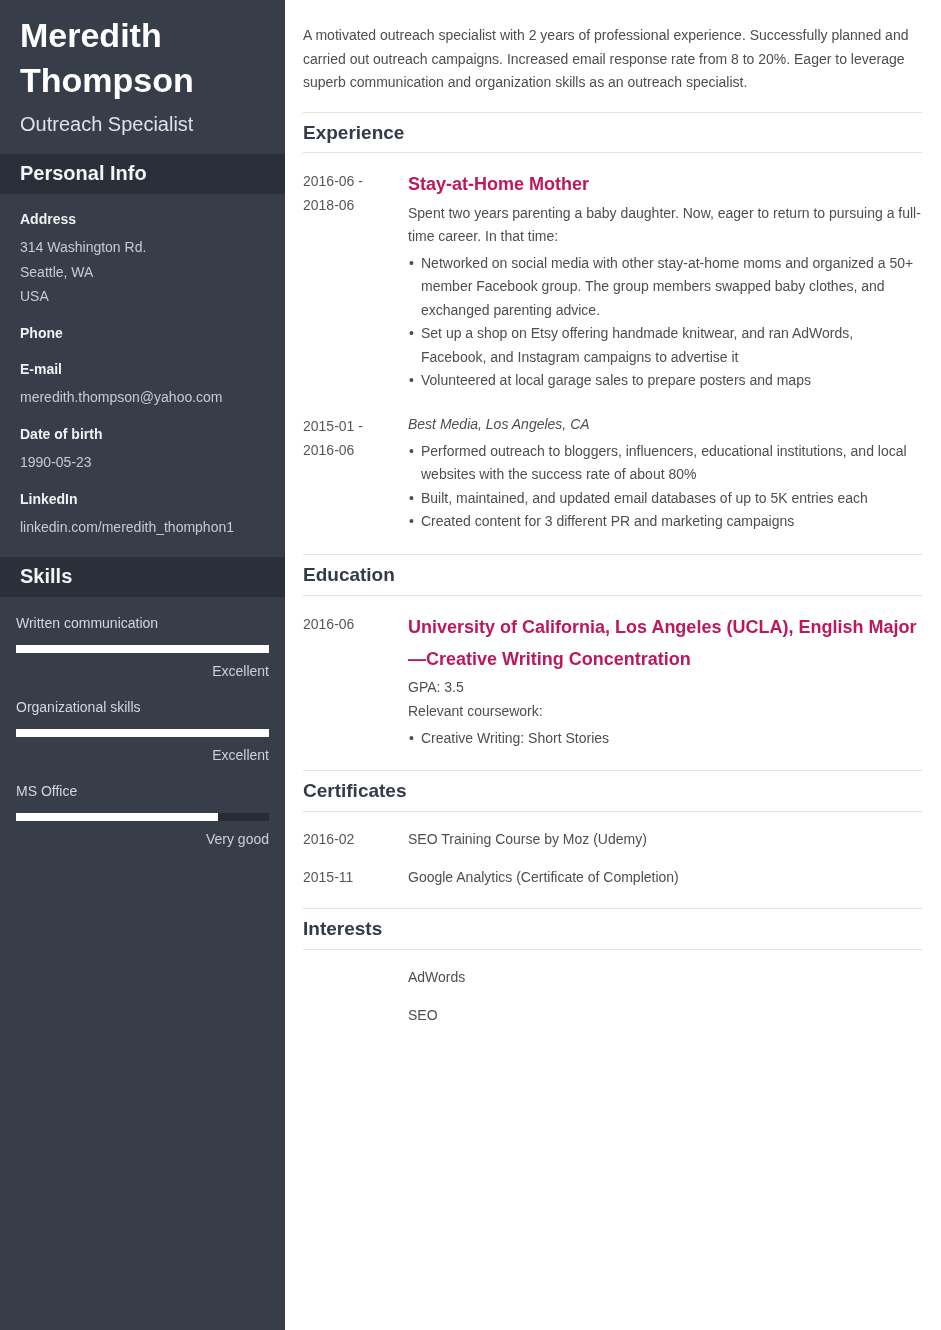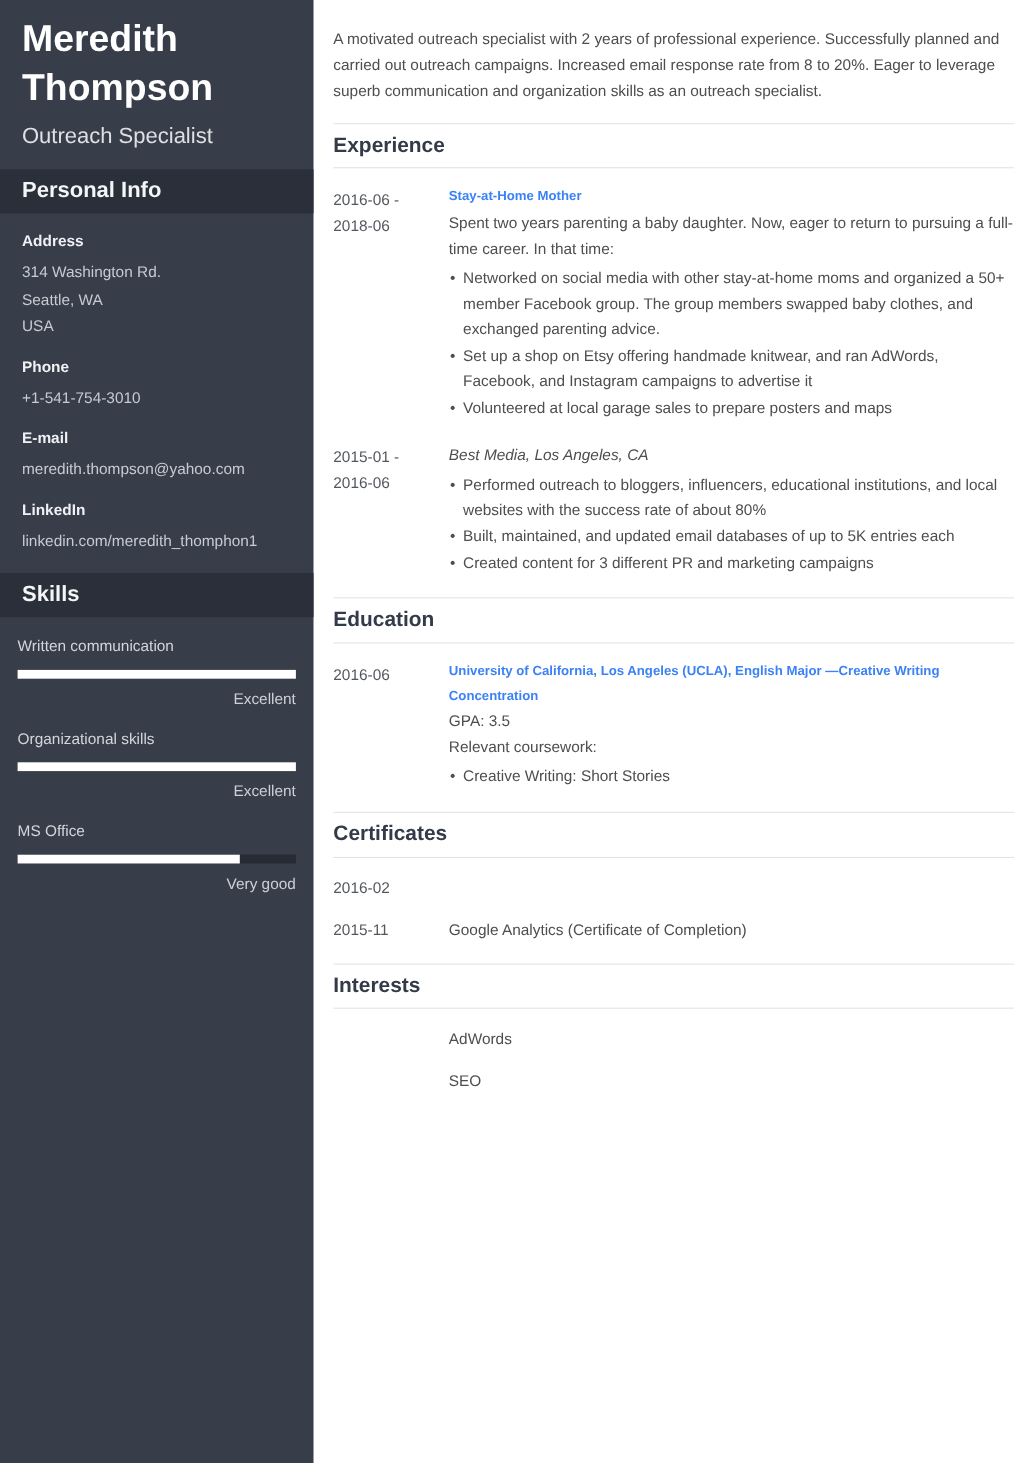--- a/index.html
+++ b/index.html
@@ -72,21 +72,21 @@
     line-height:1.1;
   }
   .section-body{padding-bottom:20px;}
   .entry{display:flex;margin-top:15px;}
   .entry-dates{
     width:105px;flex-shrink:0;
     color:var(--date-color);line-height:1.7;padding-top:2px;
   }
   .entry-body{flex:1;}
   .entry-title{
-    font-size:12px;font-weight:bold;color:#3b82f6;
+    font-size:18px;font-weight:bold;color:#be185d;
     line-height:1.8;margin:0 0 1px 0;
   }
   .entry-sub{font-style:italic;line-height:1.7;margin:0 0 2px 0;}
   .entry-desc{line-height:1.68;margin:0;}
   ul.bullets{list-style:none;margin:3px 0 0 0;padding:0;}
   ul.bullets li{position:relative;padding-left:13px;line-height:1.68;}
   ul.bullets li::before{content:"\2022";position:absolute;left:1px;}
   .row{display:flex;margin-top:17px;}
   .row-date{width:105px;flex-shrink:0;color:var(--date-color);line-height:1.5;}
   .row-text{flex:1;line-height:1.5;}
@@ -104,28 +104,31 @@
 
     <div class="info-group">
       <div class="info-label">Address</div>
       <div class="info-line">314 Washington Rd.</div>
       <div class="info-line">Seattle, WA</div>
       <div class="info-line">USA</div>
     </div>
 
     <div class="info-group">
       <div class="info-label">Phone</div>
-      <div class="info-line">+1-541-754-3010</div>
     </div>
 
     <div class="info-group">
       <div class="info-label">E-mail</div>
       <div class="info-line">meredith.thompson@yahoo.com</div>
     </div>
 
+    <div class="info-group">
+      <div class="info-label">Date of birth</div>
+      <div class="info-line">1990-05-23</div>
+    </div>
 
     <div class="info-group">
       <div class="info-label">LinkedIn</div>
       <div class="info-line">linkedin.com/meredith_thomphon1</div>
     </div>
 
     <div class="band">Skills</div>
 
     <div class="skill">
       <div class="skill-name">Written communication</div>
@@ -214,20 +217,21 @@
 
       </div>
     </section>
 
     <section class="section">
       <div class="section-heading">Certificates</div>
       <div class="section-body">
 
         <div class="row">
           <div class="row-date">2016-02</div>
+          <div class="row-text">SEO Training Course by Moz (Udemy)</div>
         </div>
         <div class="row">
           <div class="row-date">2015-11</div>
           <div class="row-text">Google Analytics (Certificate of Completion)</div>
         </div>
 
       </div>
     </section>
 
     <section class="section">

